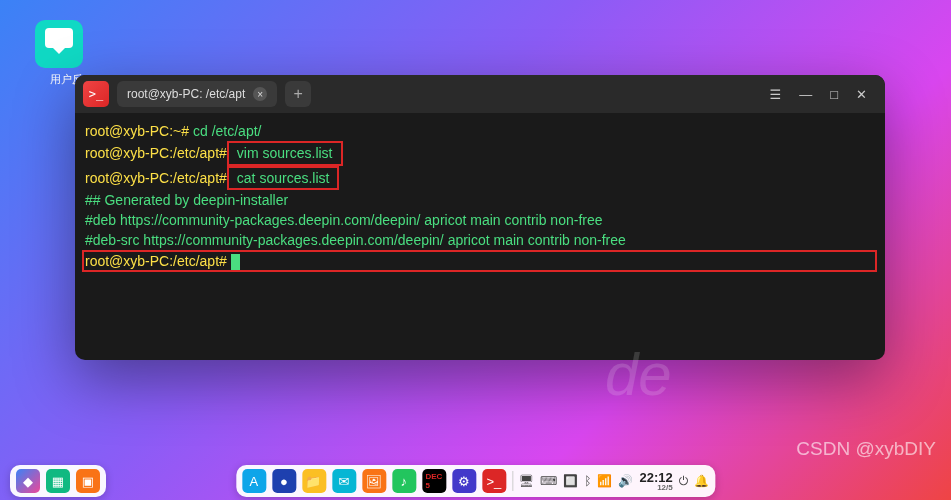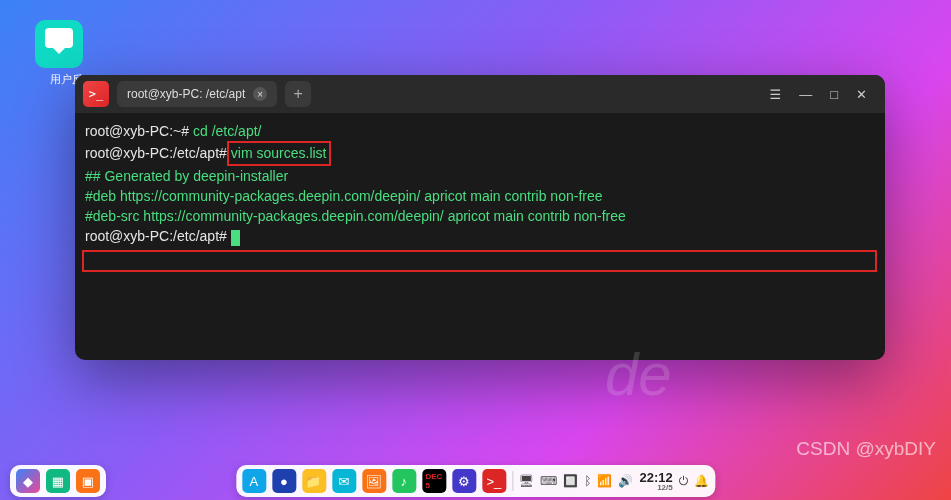--- a/index.html
+++ b/index.html
@@ -10,24 +10,24 @@
 .desktop-icon .ic::after{content:"";position:absolute;top:28px;left:18px;width:0;height:0;border:6px solid transparent;border-top-color:#fff}
 .term{position:absolute;top:75px;left:75px;width:810px;height:285px;background:#1a1a1a;border-radius:10px;box-shadow:0 20px 60px rgba(0,0,0,.4);overflow:hidden}
 .titlebar{height:38px;background:#2a2a2a;display:flex;align-items:center;padding:0 8px;gap:8px}
 .term-icon{width:26px;height:26px;background:linear-gradient(135deg,#ef4444,#dc2626);border-radius:5px;display:flex;align-items:center;justify-content:center;color:#fff;font-size:12px;font-family:monospace}
 .tab{background:#3a3a3a;border-radius:6px;padding:6px 10px;display:flex;align-items:center;gap:8px;color:#ddd;font-size:12px}
 .tab .x{width:14px;height:14px;background:#555;border-radius:50%;display:flex;align-items:center;justify-content:center;font-size:10px}
 .newtab{width:26px;height:26px;background:#3a3a3a;border-radius:6px;display:flex;align-items:center;justify-content:center;color:#aaa;font-size:16px}
 .winbtns{margin-left:auto;display:flex;gap:18px;padding-right:10px;color:#ccc}
 .winbtns span{cursor:pointer;font-size:13px}
 .content{padding:8px 10px;font-family:"DejaVu Sans Mono",monospace;font-size:14px;line-height:1.45;position:relative}
-.prompt{color:#e5e5e5}
+.prompt{color:#fde047}
 .cmd{color:#4ade80}
 .out{color:#4ade80}
-.redbox{border:2px solid #dc2626;display:inline-block;padding:0 2px}
+.redbox{border:2px solid #dc2626;display:inline-block;padding:0 8px}
 .cursor{display:inline-block;width:9px;height:16px;background:#4ade80;vertical-align:middle}
 .line3box{border:2px solid #dc2626;position:absolute;left:7px;top:137px;width:795px;height:22px;pointer-events:none}
 .wm{position:absolute;top:340px;left:605px;color:rgba(255,255,255,.15);font-size:60px;font-weight:300;font-style:italic}
 .watermark{position:absolute;bottom:40px;right:15px;color:rgba(255,255,255,.6);font-size:19px}
 .taskbar{position:absolute;bottom:0;left:0;right:0;height:38px;display:flex;align-items:center;padding:0 10px;gap:4px}
 .tb-left,.tb-center,.tb-right{background:rgba(255,255,255,.95);border-radius:10px;height:32px;display:flex;align-items:center;padding:0 6px;gap:6px}
 .tb-left{box-shadow:0 2px 8px rgba(0,0,0,.2)}
 .tb-center{position:absolute;left:50%;transform:translateX(-50%);box-shadow:0 2px 8px rgba(0,0,0,.2)}
 .tbi{width:24px;height:24px;border-radius:5px;display:flex;align-items:center;justify-content:center;font-size:13px;color:#fff}
 .tbs{color:#444;font-size:12px}
@@ -54,20 +54,21 @@
     <div class="winbtns">
       <span>☰</span>
       <span>—</span>
       <span>□</span>
       <span>✕</span>
     </div>
   </div>
   <div class="content">
     <div><span class="prompt">root@xyb-PC:~#</span><span class="cmd"> cd /etc/apt/</span></div>
     <div><span class="prompt">root@xyb-PC:/etc/apt#</span><span class="redbox"><span class="cmd"> vim sources.list</span></span></div>
+    <div><span class="prompt">root@xyb-PC:/etc/apt#</span><span class="redbox"><span class="cmd"> cat sources.list</span></span></div>
     <div class="out">## Generated by deepin-installer</div>
     <div class="out">#deb https://community-packages.deepin.com/deepin/ apricot main contrib non-free</div>
     <div class="out">#deb-src https://community-packages.deepin.com/deepin/ apricot main contrib non-free</div>
     <div><span class="prompt">root@xyb-PC:/etc/apt#</span> <span class="cursor"></span></div>
     <div class="line3box"></div>
   </div>
 </div>
 
 <div class="wm">de</div>
 <div class="watermark">CSDN @xybDIY</div>

